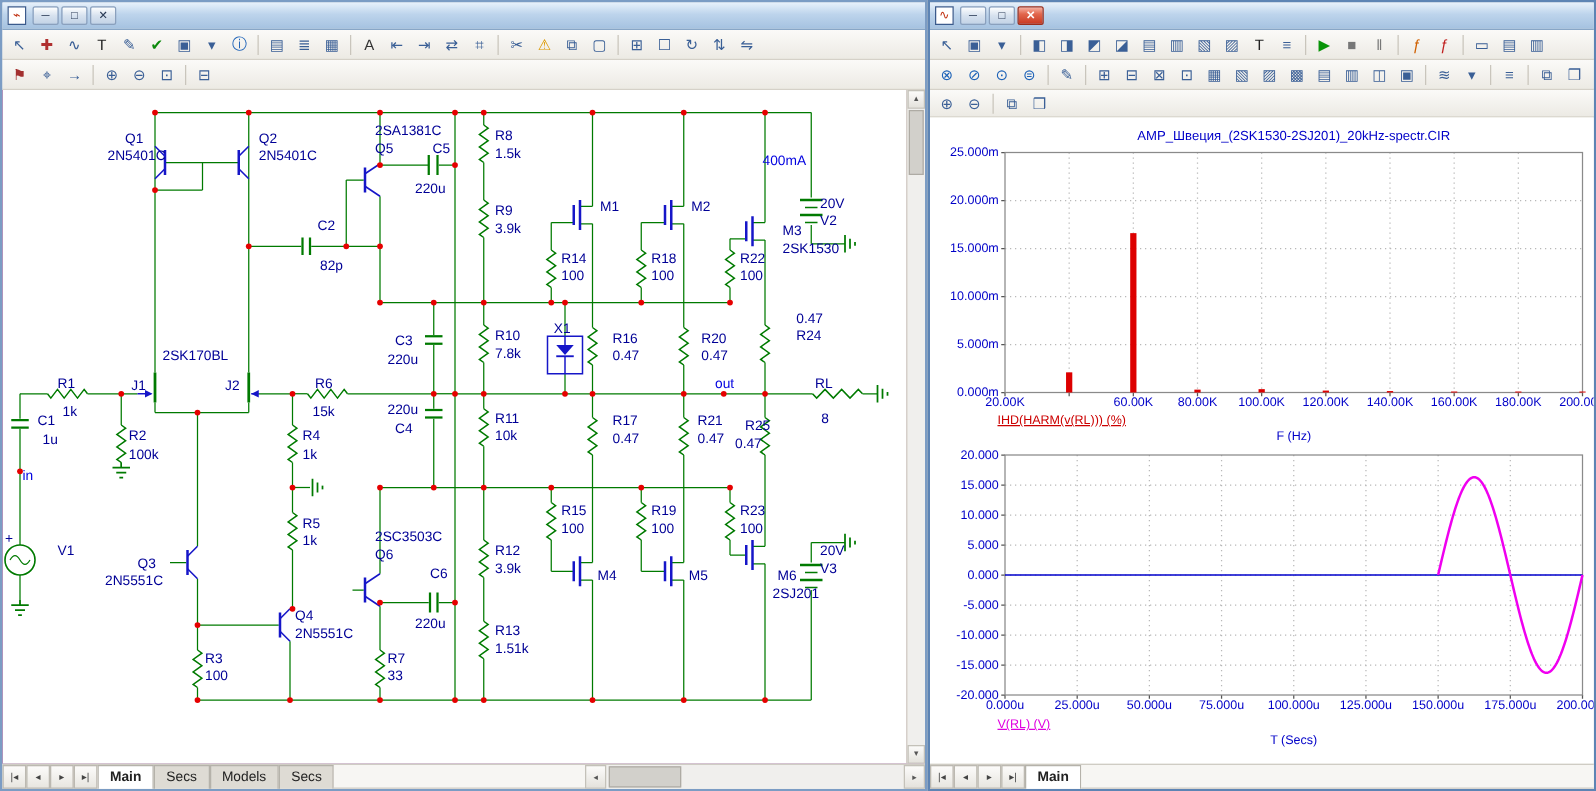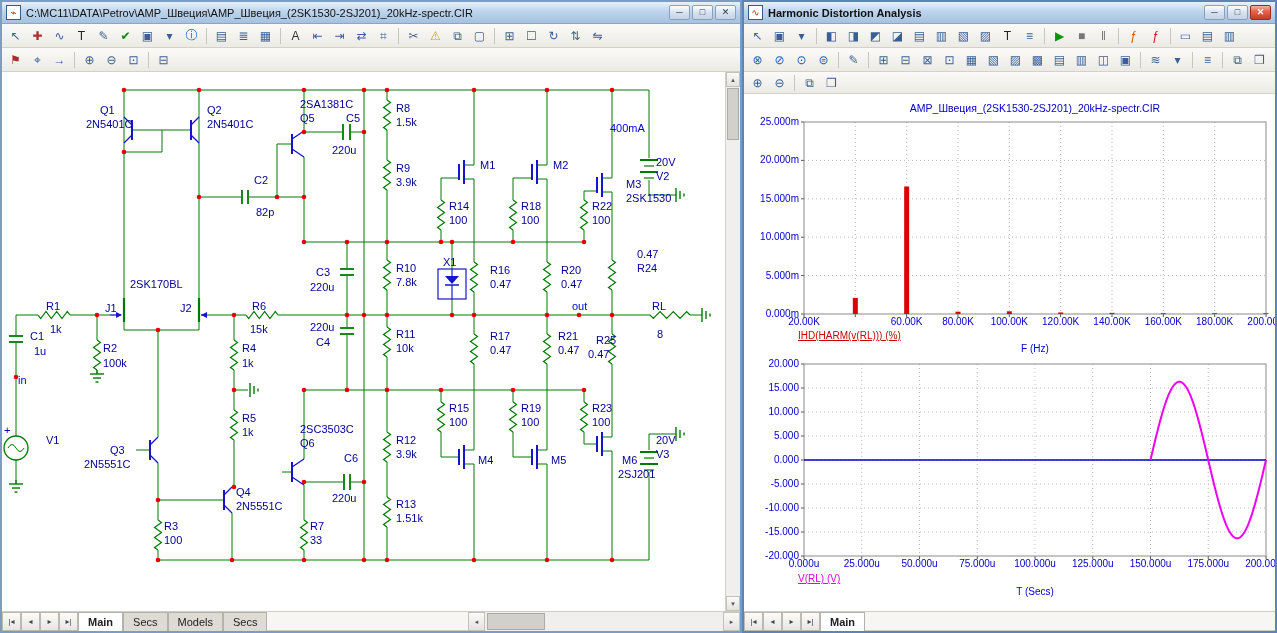--- a/index.html
+++ b/index.html
@@ -46,21 +46,20 @@
   .plot-panel svg{display:block}
 </style>
 </head>
 <body>
 
 <div id="screen">
 
   <div class="window" id="left-window">
     <div class="titlebar">
       <div class="title-icon">⌁</div>
-      <div class="title-text">C:\MC11\DATA\Petrov\AMP_Швеция\AMP_Швеция_(2SK1530-2SJ201)_20kHz-spectr.CIR</div>
       <div class="winbtns">
         <div class="winbtn">─</div>
         <div class="winbtn">□</div>
         <div class="winbtn">✕</div>
       </div>
     </div>
     <div class="toolbar h24" id="lw-tb1">
         <div class="tbi">↖</div>
         <div class="tbi" style="color: rgb(176, 48, 48);">✚</div>
         <div class="tbi">∿</div>
@@ -508,21 +507,20 @@
             <div class="hthumb"></div>
           </div>
         <div class="hbtn">▸</div>
       </div>
     </div>
   </div>
 
   <div class="window" id="right-window">
     <div class="titlebar">
       <div class="title-icon">∿</div>
-      <div class="title-text" style="font-weight:bold">Harmonic Distortion Analysis</div>
       <div class="winbtns">
         <div class="winbtn">─</div>
         <div class="winbtn">□</div>
         <div class="winbtn close-red">✕</div>
       </div>
     </div>
     <div class="toolbar h24" id="rw-tb1">
         <div class="tbi">↖</div>
         <div class="tbi">▣</div>
         <div class="tbi">▾</div>

